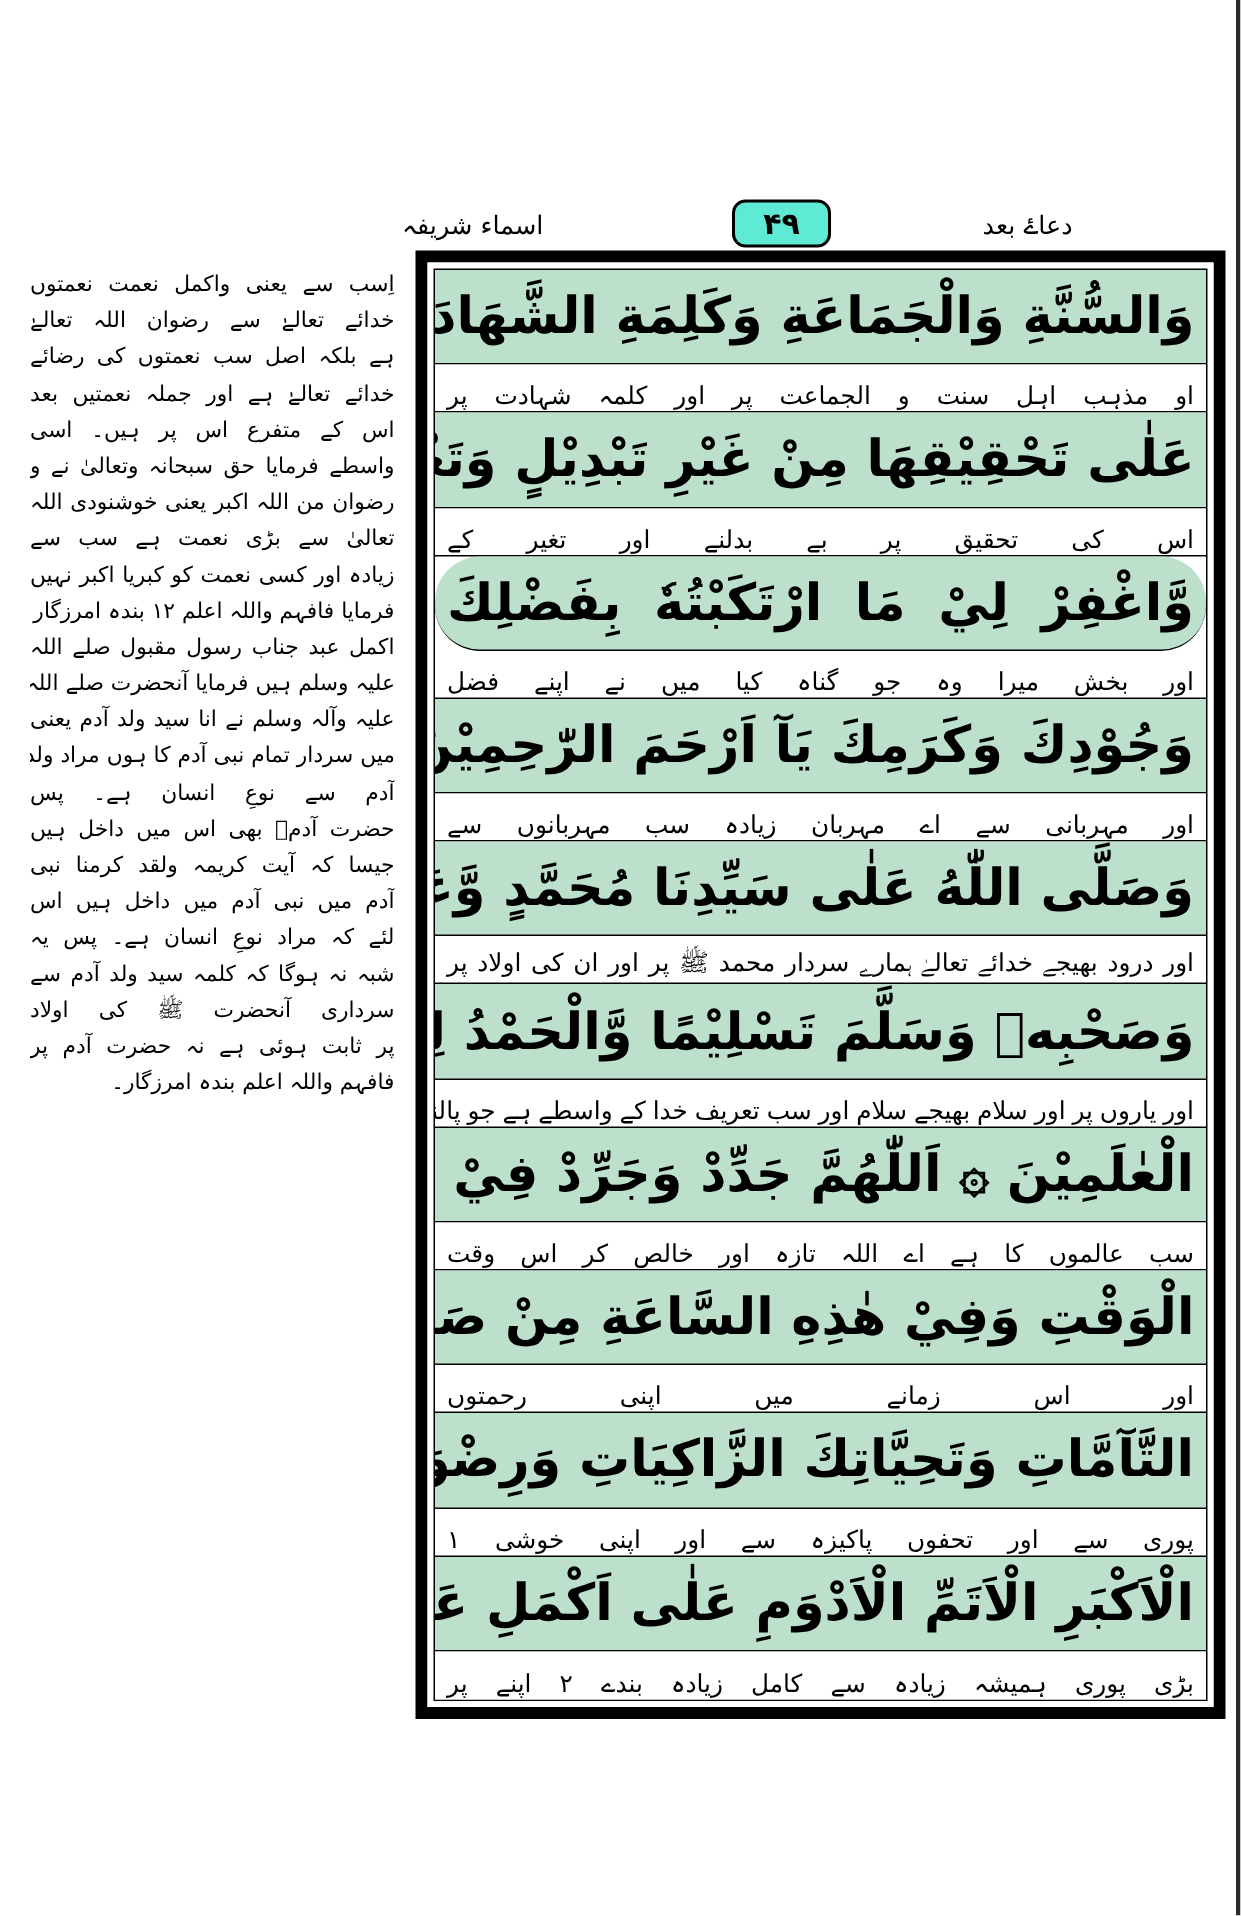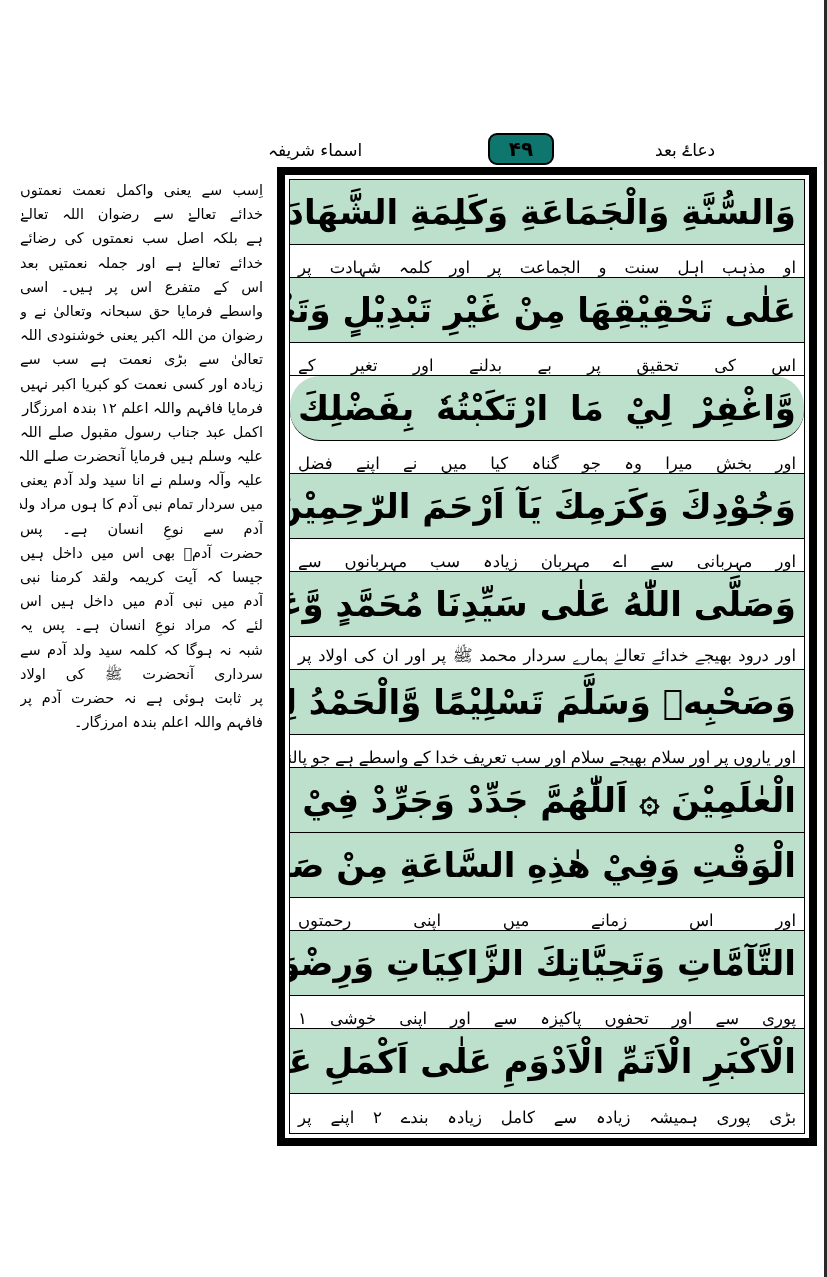--- a/index.html
+++ b/index.html
@@ -11,21 +11,21 @@
       position: absolute; top: 0; right: 0; width: 3px; height: 1277px; background: #2a2a2a;
     }
     .header-left {
       position: absolute; top: 140px; left: 268px; font-size: 17px; direction: rtl;
     }
     .header-right {
       position: absolute; top: 140px; left: 655px; font-size: 17px; direction: rtl;
     }
     .page-num {
       position: absolute; top: 133px; left: 488px; width: 62px; height: 28px;
-      border: 2px solid #000; border-radius: 9px; background: #0f766e;
+      border: 2px solid #000; border-radius: 9px; background: #5eead4;
       text-align: center; font-size: 20px; font-weight: bold; line-height: 28px;
       font-family: "DejaVu Sans", sans-serif;
     }
     .sidebar {
       position: absolute; top: 178px; left: 20px; width: 243px;
       direction: rtl; text-align: justify; text-align-last: justify;
       font-family: "DejaVu Sans", sans-serif; font-size: 14.5px; line-height: 24.2px;
     }
     .sidebar .line { display: block; height: 24.2px; overflow: hidden; white-space: nowrap; }
     .sidebar .line.last { text-align-last: right; }
@@ -126,20 +126,23 @@
         </div>
       <div class="row-ar" style="background: rgb(189, 224, 204);">
           <span class="txt">وَصَحْبِهٖ وَسَلَّمَ تَسْلِيْمًا وَّالْحَمْدُ لِلّٰهِ رَبِّ</span>
         </div>
       <div class="row-ur">
           <span class="txt">اور یاروں پر اور سلام بھیجے سلام اور سب تعریف خدا کے واسطے ہے جو پالنے والا</span>
         </div>
       <div class="row-ar" style="background: rgb(189, 224, 204);">
           <span class="txt">الْعٰلَمِيْنَ ۞ اَللّٰهُمَّ جَدِّدْ وَجَرِّدْ فِيْ هٰذَا</span>
         </div>
+      <div class="row-ur">
+          <span class="txt">سب عالموں کا ہے اے اللہ تازہ اور خالص کر اس وقت</span>
+        </div>
       <div class="row-ar" style="background: rgb(189, 224, 204);">
           <span class="txt">الْوَقْتِ وَفِيْ هٰذِهِ السَّاعَةِ مِنْ صَلَوَاتِكَ</span>
         </div>
       <div class="row-ur">
           <span class="txt">اور اس زمانے میں اپنی رحمتوں</span>
         </div>
       <div class="row-ar" style="background: rgb(189, 224, 204);">
           <span class="txt">التَّآمَّاتِ وَتَحِيَّاتِكَ الزَّاكِيَاتِ وَرِضْوَانِكَ</span>
         </div>
       <div class="row-ur">

